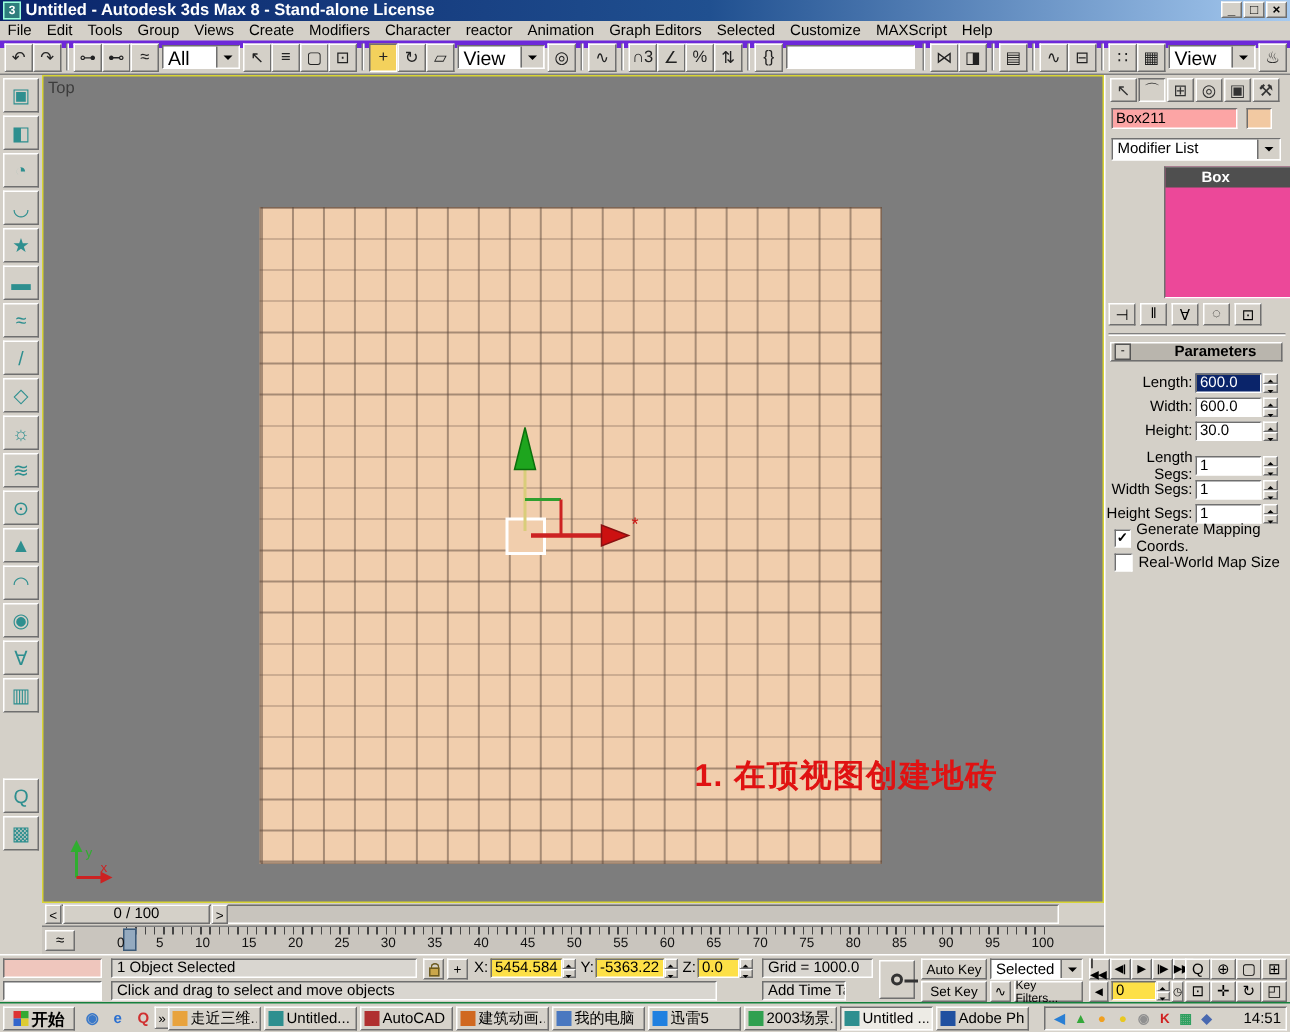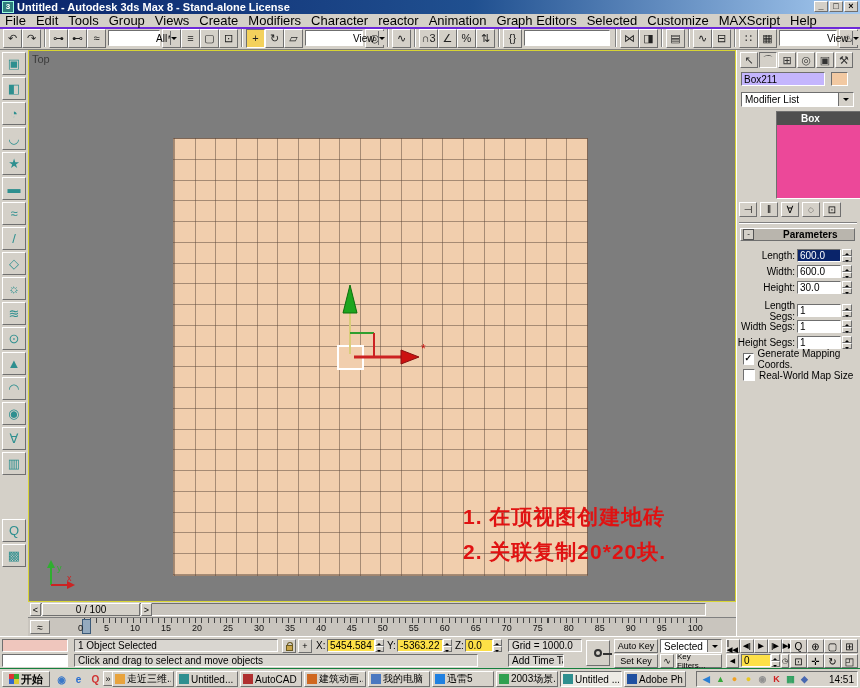--- a/index.html
+++ b/index.html
@@ -13,30 +13,30 @@
   
   .titlebar{position:absolute;left:0;top:0;width:860px;height:14px;
     background:linear-gradient(90deg,#0a246a 0%,#205090 55%,#a6caf0 100%);
     color:#fff;font-weight:bold;font-size:11px;display:flex;align-items:center;padding-left:2px;box-sizing:border-box;}
   .appicon{width:10px;height:10px;background:#2e7d7d;border:1px solid #9fd;margin-right:3px;
     color:#fff;font-size:8px;line-height:9px;text-align:center;font-weight:bold;}
   .wbtns{position:absolute;right:2px;top:1px;display:flex;gap:1px;}
   .wbtn{width:14px;height:11px;font-size:9px;line-height:9px;font-weight:bold;color:#000;}
   
   .menubar{position:absolute;left:0;top:14px;width:860px;height:13px;display:flex;align-items:center;
-    font-size:13px;border-bottom:2px solid #6d28d9;}
+    font-size:10px;border-bottom:5px solid #6d28d9;}
   .menu-item{padding:0 5px;height:13px;line-height:13px;}
   
   .maintoolbar{position:absolute;left:0;top:27px;width:860px;height:23px;display:flex;align-items:center;
     padding-left:3px;box-sizing:border-box;border-bottom:1px solid #808080;}
   .tbtn{width:19px;height:19px;font-size:11px;margin:0 0;color:#222;}
   .tbtn.active{background:#f3d15c;}
   .tsep{width:1px;height:18px;background:#808080;border-right:1px solid #fff;margin:0 3px;}
   .tdd{height:16px;background:#fff;border:1px solid;border-color:#6f6f6f #fff #fff #6f6f6f;
-    display:inline-flex;align-items:center;margin:0 2px;position:relative;font-size:10px;box-sizing:border-box;padding-left:44px;}
+    display:inline-flex;align-items:center;margin:0 2px;position:relative;font-size:13px;box-sizing:border-box;}
   .tdd .lbl{padding:0 3px;flex:1;}
   .ddarr{width:14px;height:100%;background:#d4d0c8;border-left:1px solid #6f6f6f;
     display:inline-flex;align-items:center;justify-content:center;}
   .ddarr::after{content:"";border:3px solid transparent;border-top-color:#000;margin-top:3px;}
   .tfield{height:16px;background:#fff;border:1px solid;border-color:#6f6f6f #fff #fff #6f6f6f;margin:0 2px;box-sizing:border-box;display:inline-block;}
   
   .lefttb{position:absolute;left:0;top:50px;width:28px;height:586px;display:flex;flex-direction:column;
     align-items:center;padding-top:2px;box-sizing:border-box;gap:2px;}
   .ltbtn{width:24px;height:23px;font-size:13px;color:#2e8f8f;flex:0 0 auto;}
   .ltbtn.push{margin-top:42px;}
@@ -51,21 +51,21 @@
       repeating-linear-gradient(0deg,rgba(92,72,60,.5) 0 1px,transparent 1px 20.76px);}
   .gizmosvg{position:absolute;left:0;top:0;}
   .anno{position:absolute;color:#e01212;font-weight:bold;font-size:21px;white-space:nowrap;letter-spacing:1px;}
   .anno1{left:434px;top:452px;}
   .anno2{left:434px;top:487px;}
   
   .cpanel{position:absolute;left:736px;top:50px;width:124px;height:586px;background:#d4d0c8;
     border-left:1px solid #fff;box-sizing:border-box;}
   .cptabs{position:absolute;left:3px;top:2px;display:flex;gap:1px;}
   .cptab{width:18px;height:16px;font-size:11px;color:#333;}
-  .cpname{position:absolute;left:4px;top:22px;width:84px;height:14px;background:#c4b5fd;font-size:10px;
+  .cpname{position:absolute;left:4px;top:22px;width:84px;height:14px;background:#fca5a5;font-size:10px;
     padding:1px 2px;box-sizing:border-box;}
   .swatch{position:absolute;left:94px;top:22px;width:17px;height:14px;background:#f2c9a2;}
   .modlist{position:absolute;left:4px;top:42px;width:113px;height:15px;background:#fff;display:flex;align-items:center;font-size:10px;box-sizing:border-box;}
   .modlist .lbl{flex:1;padding-left:3px;}
   .stackbox{position:absolute;left:4px;top:61px;width:113px;height:88px;background:#ec4899;box-sizing:border-box;margin-left:35px;}
   .stackrow{height:13px;line-height:13px;padding-left:24px;font-size:10px;}
   .stackrow.selected{background:#4f4f4f;color:#fff;font-weight:bold;}
   .stackbtns{position:absolute;left:2px;top:152px;display:flex;gap:3px;}
   .sbtn{width:18px;height:15px;font-size:10px;}
   .cpsep{position:absolute;left:2px;top:172px;width:118px;height:0;border-top:1px solid #808080;border-bottom:1px solid #fff;}
@@ -284,21 +284,20 @@
     <svg width="40" height="40" style="position:absolute;left:8px;top:502px;">
       <line x1="14" y1="32" x2="14" y2="12" stroke="#2fae2f" stroke-width="2"></line>
       <polygon points="14,7 10,15 18,15" fill="#2fae2f"></polygon>
       <line x1="14" y1="32" x2="33" y2="32" stroke="#cc2222" stroke-width="2"></line>
       <polygon points="38,32 30,28 30,36" fill="#cc2222"></polygon>
       <text x="20" y="18" fill="#2fae2f" font-size="9">y</text>
       <text x="30" y="28" fill="#cc2222" font-size="9">x</text>
     </svg>
 
     <div class="anno anno1">1. 在顶视图创建地砖</div>
-    <div class="anno anno2">2. 关联复制20*20块.</div>
   </div>
 
   <div class="cpanel">
     <div class="cptabs">
 
     <span class="btn3d cptab">↖</span>
         <span class="btn3d cptab active">⌒</span>
         <span class="btn3d cptab">⊞</span>
         <span class="btn3d cptab">◎</span>
         <span class="btn3d cptab">▣</span>

